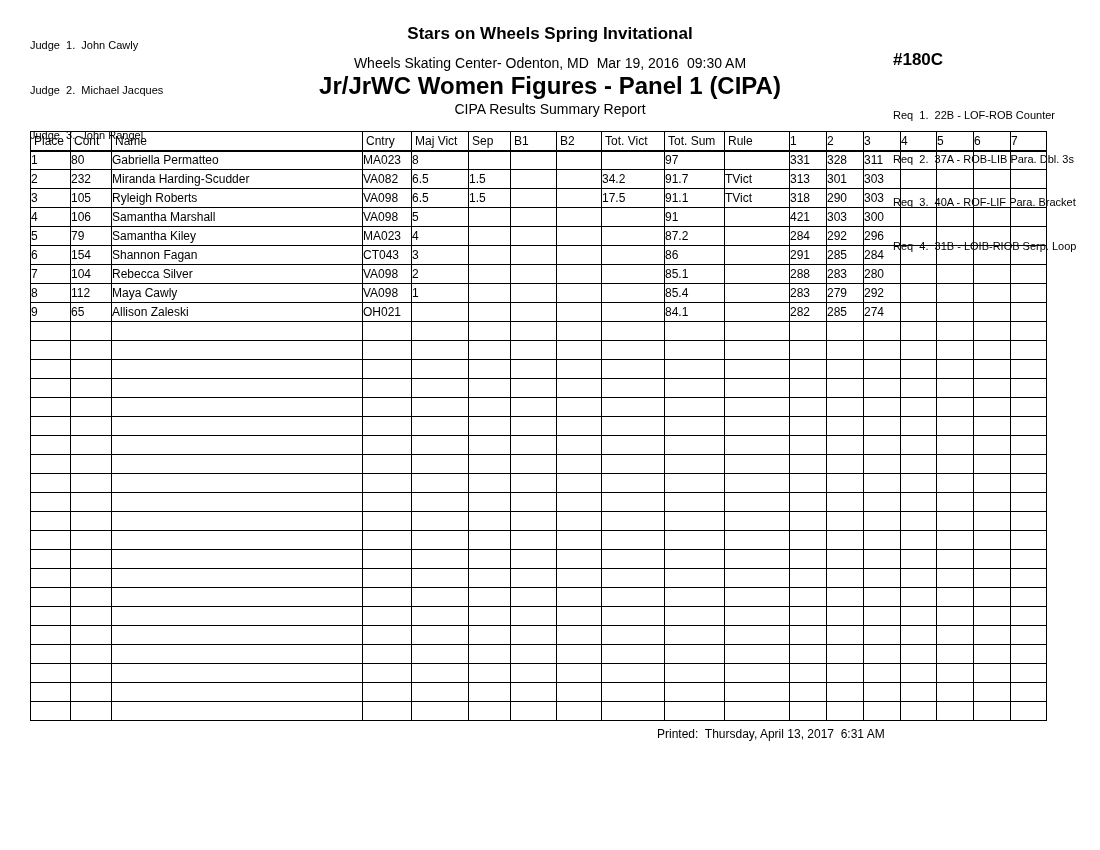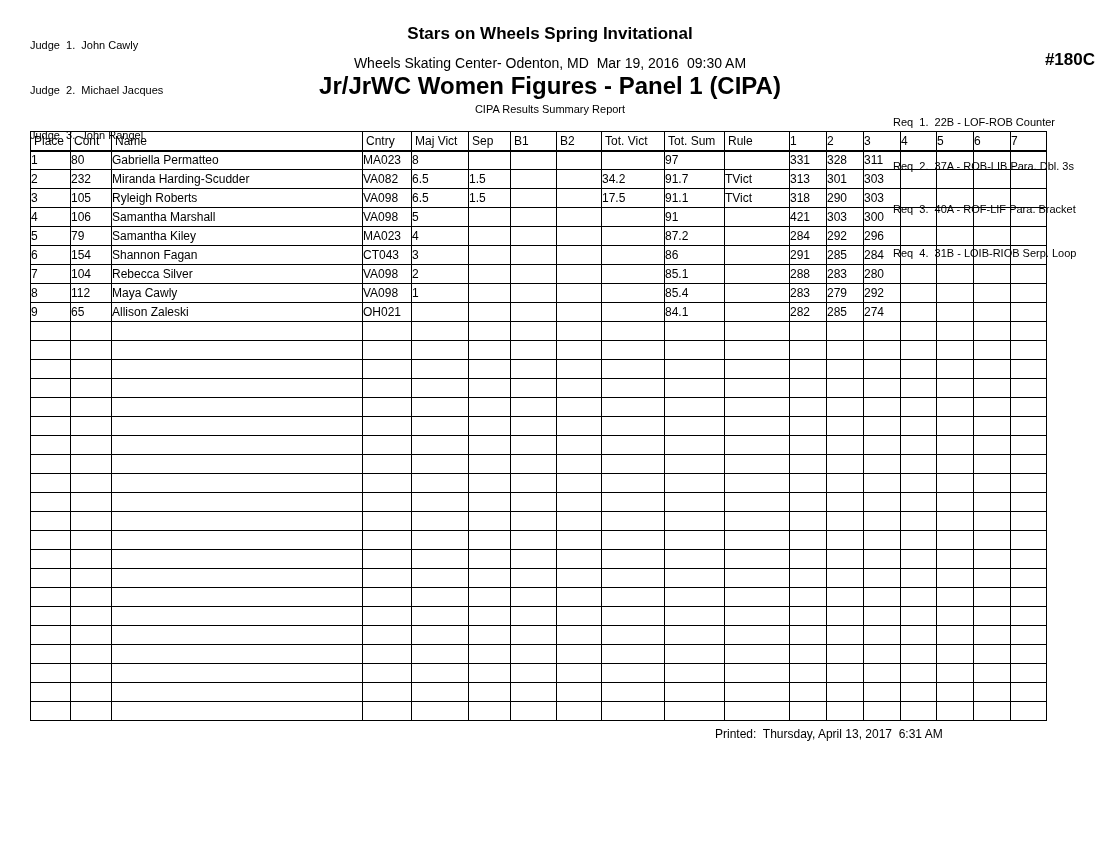--- a/index.html
+++ b/index.html
@@ -26,37 +26,37 @@
   .title-block {
     position: absolute;
     left: 0;
     top: 24px;
     width: 1100px;
     text-align: center;
   }
   .title-main   { font-size: 17px; font-weight: bold; line-height: 19px; white-space: pre; }
   .title-venue  { font-size: 14px; line-height: 17px; margin-top: 12px; white-space: pre; }
   .title-event  { font-size: 24px; font-weight: bold; line-height: 23px; margin-top: 2px; white-space: pre; }
-  .title-report { font-size: 11px; line-height: 18px; margin-top: 3px; white-space: pre; }
+  .title-report { font-size: 14px; line-height: 18px; margin-top: 3px; white-space: pre; }
 
   .req-block {
     position: absolute;
     left: 893px;
     top: 21px;
     width: 202px;
     font-size: 11px;
     line-height: 14.5px;
     white-space: pre;
   }
   .event-number {
     font-size: 17px;
     font-weight: bold;
     line-height: 20px;
-    text-align: right;
-    margin-bottom: 16px;
+    text-align: left;
+    margin-bottom: 9px;
     white-space: normal;
   }
 
   table.results-table {
     position: absolute;
     left: 30px;
     top: 131px;
     border-collapse: collapse;
     table-layout: fixed;
   }
@@ -76,21 +76,21 @@
     padding-left: 3px;
   }
   .results-table thead th.al-c { padding-left: 0; }
   .al-c  { text-align: center; }
   .al-l4 { padding-left: 4px; }
   .al-l6 { padding-left: 6px; }
   .al-l8 { padding-left: 8px; }
 
   .printed {
     position: absolute;
-    left: 715px;
+    left: 657px;
     top: 727px;
     font-size: 12px;
     white-space: pre;
   }
 </style>
 </head>
 <body>
 
 <div class="page">
 

